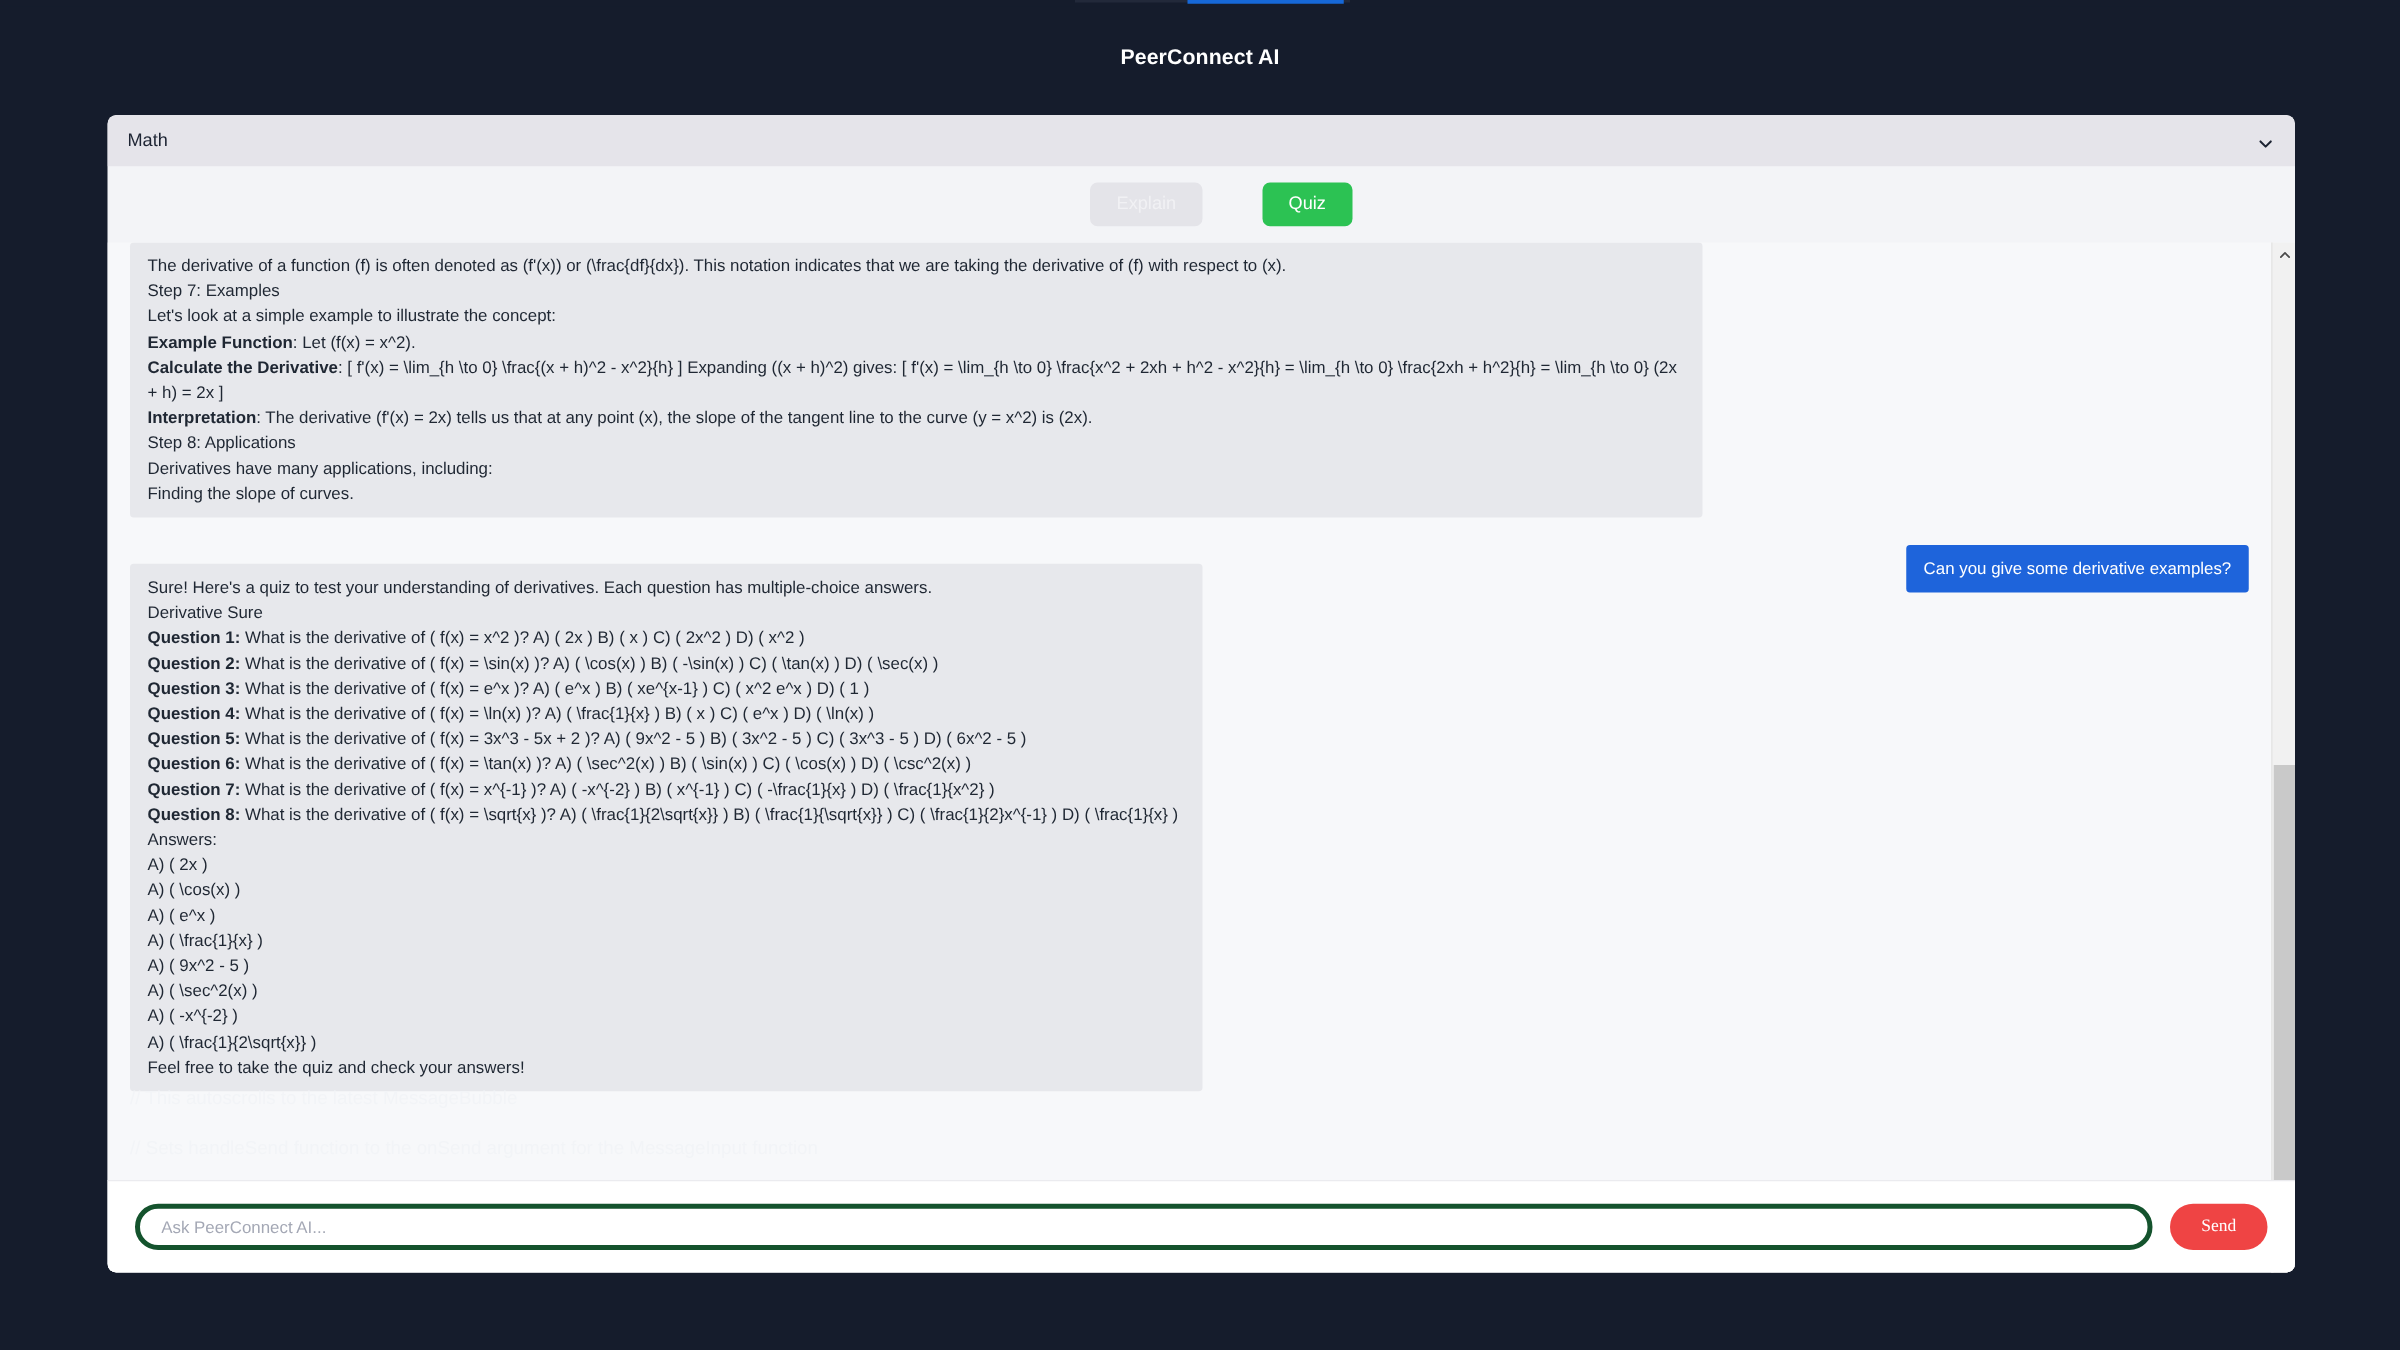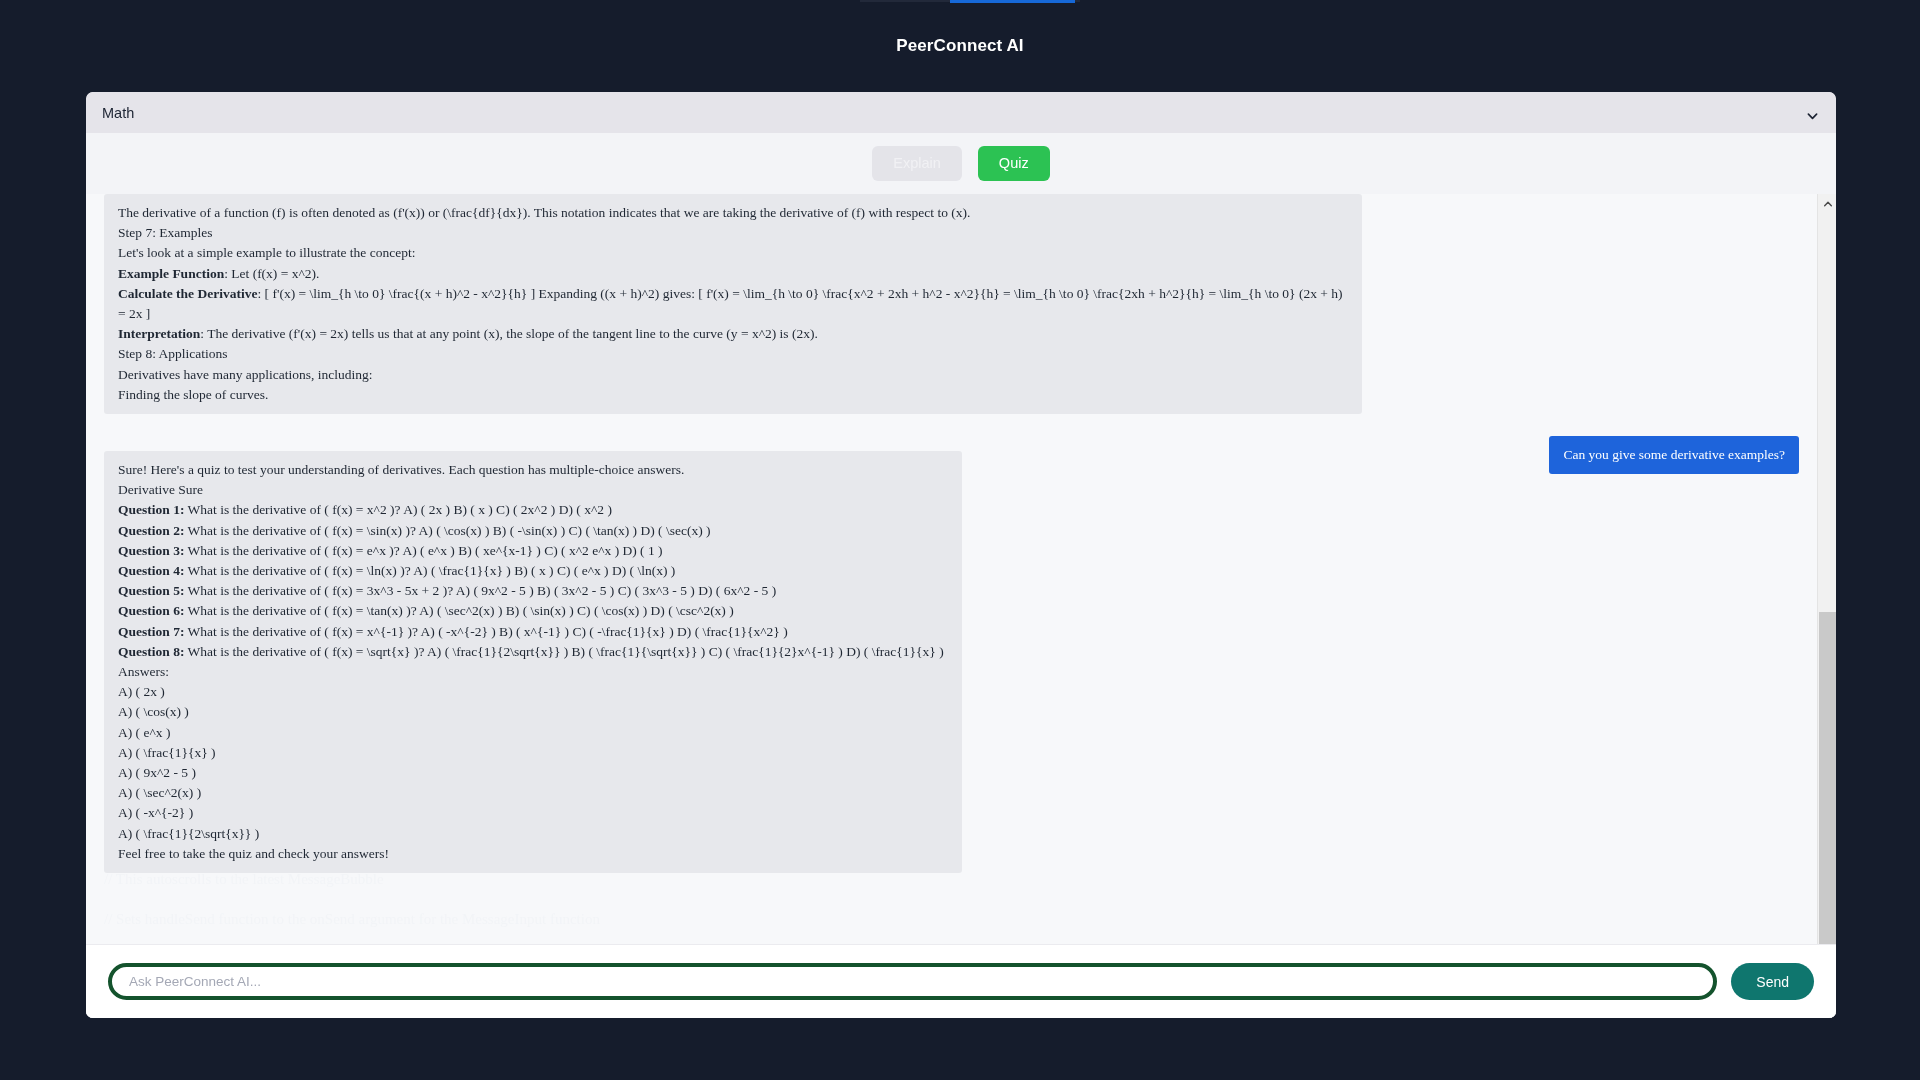--- a/index.html
+++ b/index.html
@@ -76,32 +76,32 @@
     gap: 16px;
   }
   .mode-btn {
     border: none;
     border-radius: 6px;
     font-family: "Liberation Sans", sans-serif;
     font-size: 14.5px;
     padding: 9px 21px;
     cursor: pointer;
     line-height: 1.15;
+    margin-left: 32px;
   }
   .mode-btn.inactive { background: #e4e4e9; color: #f1f1f4; }
   .mode-btn.active   { background: #2cc253; color: #ffffff; }
 
   
   #chat-area {
     position: absolute;
     left: 0; top: 102px;
     width: 1750px; height: 850px;
     background: #f7f8fa;
     overflow: hidden;
-    font-family: Liberation Serif, serif;
   }
   #chat-inner {
     position: absolute;
     left: 0; top: 0;
     width: 1731px;
     padding: 0 18px 0 18px;
   }
 
   .bubble {
     font-size: 13.5px;
@@ -187,23 +187,23 @@
     padding: 0 17px;
     font-family: "Liberation Sans", sans-serif;
     font-size: 13.5px;
     color: #1f2733;
     outline: none;
     background: #ffffff;
   }
   #message-input::placeholder { color: #a4a8b5; }
   #send-button {
     border: none;
-    background: #0f766e;
+    background: #ef4444;
     color: #ffffff;
-    font-family: Liberation Sans, sans-serif;
+    font-family: Liberation Serif, serif;
     font-size: 14px;
     height: 37px;
     padding: 0 25px;
     border-radius: 19px;
     cursor: pointer;
   }
 </style>
 </head>
 <body>
 

